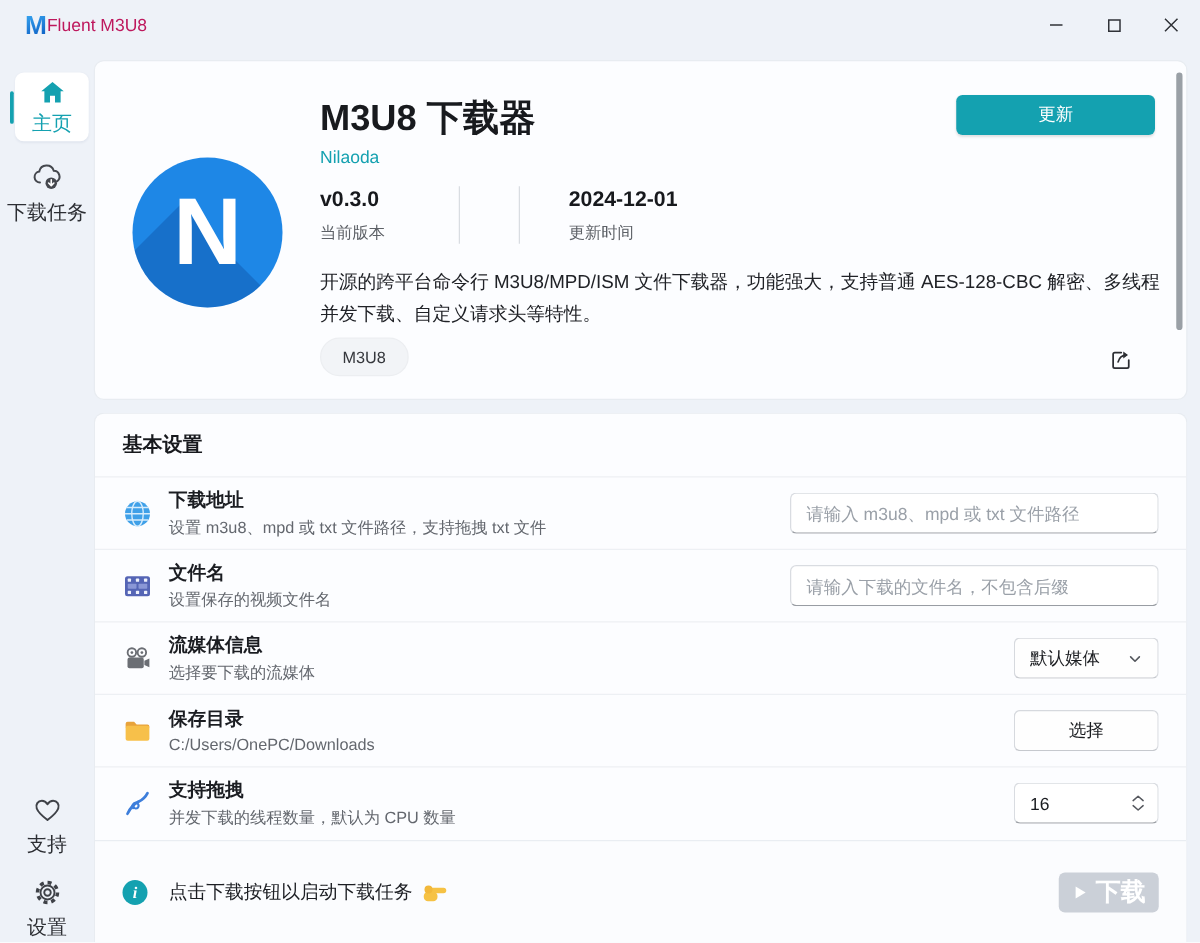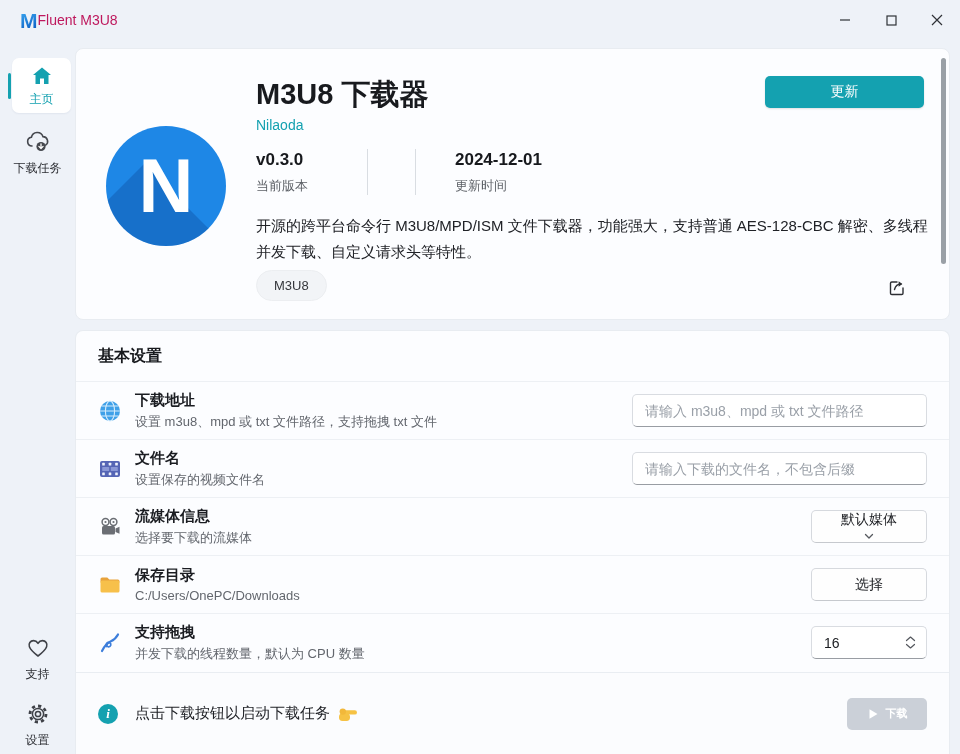--- a/index.html
+++ b/index.html
@@ -11,21 +11,21 @@
   
   .titlebar { position:absolute; top:0; left:0; right:0; height:40px; display:flex; align-items:center; padding-left:20px; }
   .app-logo-m { font-size:21px; font-weight:900; background:linear-gradient(160deg,#35a2ee 10%,#0d5fc4 90%); -webkit-background-clip:text; background-clip:text; color:transparent; -webkit-text-fill-color:transparent; line-height:1; }
   .app-title { font-size:14px; color:#be185d; }
   .win-controls { margin-left:auto; display:flex; height:40px; }
   .win-btn { width:46px; height:40px; display:flex; align-items:center; justify-content:center; cursor:pointer; }
 
   
   .sidebar { position:absolute; left:0; top:40px; bottom:0; width:75px; }
   .nav-item { position:absolute; width:75px; display:flex; flex-direction:column; align-items:center; cursor:pointer; }
-  .nav-item .lbl { font-size:12px; margin-top:6px; color:#2c2e33; }
+  .nav-item .lbl { font-size:16px; margin-top:6px; color:#2c2e33; }
   .nav-home { left:0; top:18px; }
   .nav-home-card { position:relative; width:59px; height:55px; margin-left:8px; background:#ffffff; border-radius:7px; box-shadow:0 1px 2px rgba(20,40,80,.06); display:flex; flex-direction:column; align-items:center; justify-content:center; }
   .nav-home-card .indicator { position:absolute; left:-4px; top:50%; transform:translateY(-50%); width:3px; height:26px; border-radius:2px; background:#14a1b0; }
   .nav-home .lbl { color:#14a1b0; margin-top:3px; }
   .nav-tasks { top:88px; }
   .nav-support { top:596px; }
   .nav-settings { top:662px; }
 
   
   .card { position:absolute; left:75px; width:875px; background:#fcfdff; border:1px solid #e8ecf1; }
@@ -53,30 +53,30 @@
   .srow { height:58px; display:flex; align-items:center; padding:0 22px; border-top:1px solid #edf0f4; }
   .srow .txt { margin-left:13px; flex:1; min-width:0; }
   .srow .t { font-size:15px; font-weight:600; color:#1b1d22; }
   .srow .s { font-size:13px; color:#63676e; margin-top:3px; }
   .row-icon { width:24px; height:24px; flex:none; }
 
   .fl-input { width:295px; height:33px; background:#fff; border:1px solid #d9dce1; border-bottom:1px solid #999da3; border-radius:5px; padding:0 12px; font-size:14px; color:#1a1c20; font-family:inherit; outline:none; }
   .fl-input::placeholder { color:#9aa0a8; }
   .ctrl-sm { width:116px; height:33px; }
   .fl-select, .fl-btn { background:#fefefe; border:1px solid #d6d9de; border-bottom-color:#c6c9ce; border-radius:5px; display:flex; align-items:center; justify-content:center; font-size:14px; color:#1a1c20; cursor:pointer; }
-  .fl-select { justify-content:space-between; padding:0 12px;flex-direction:column; }
+  .fl-select { justify-content:space-between; padding:0 12px; }
   .numbox { background:#fff; border:1px solid #d9dce1; border-bottom-color:#999da3; border-radius:5px; display:flex; align-items:center; padding:0 10px 0 12px; }
   .numbox input { flex:1; min-width:0; border:none; outline:none; font-size:14px; color:#1a1c20; font-family:inherit; background:transparent; }
   .spin { display:flex; flex-direction:column; gap:1px; cursor:pointer; }
 
   
   .foot { position:absolute; left:0; right:0; bottom:0; height:82px; border-top:1px solid #e9edf2; background:#fbfcfe; display:flex; align-items:center; padding:0 22px; }
   .info-ico { width:20px; height:20px; border-radius:50%; background:#14a1b0; color:#fff; font-family:"Liberation Serif",serif; font-style:italic; font-weight:700; font-size:13px; display:flex; align-items:center; justify-content:center; flex:none; }
   .foot-hint { margin-left:17px; font-size:15px; color:#1c1e23; display:flex; align-items:center; gap:8px; }
-  .dl-btn { margin-left:auto; width:80px; height:32px; background:#cbd0d8; border:none; border-radius:5px; color:#fff; font-size:11px; display:flex; align-items:center; justify-content:center; gap:7px; cursor:default;font-weight:bold; }
+  .dl-btn { margin-left:auto; width:80px; height:32px; background:#cbd0d8; border:none; border-radius:5px; color:#fff; font-size:20px; display:flex; align-items:center; justify-content:center; gap:7px; cursor:default;font-weight:bold; }
 
   
   .scroll-thumb { position:absolute; left:941px; top:58px; width:5px; height:206px; background:#9aa0a6; border-radius:3px; }
 </style>
 </head>
 <body>
 
 <div class="window">
 
   <div class="titlebar">

